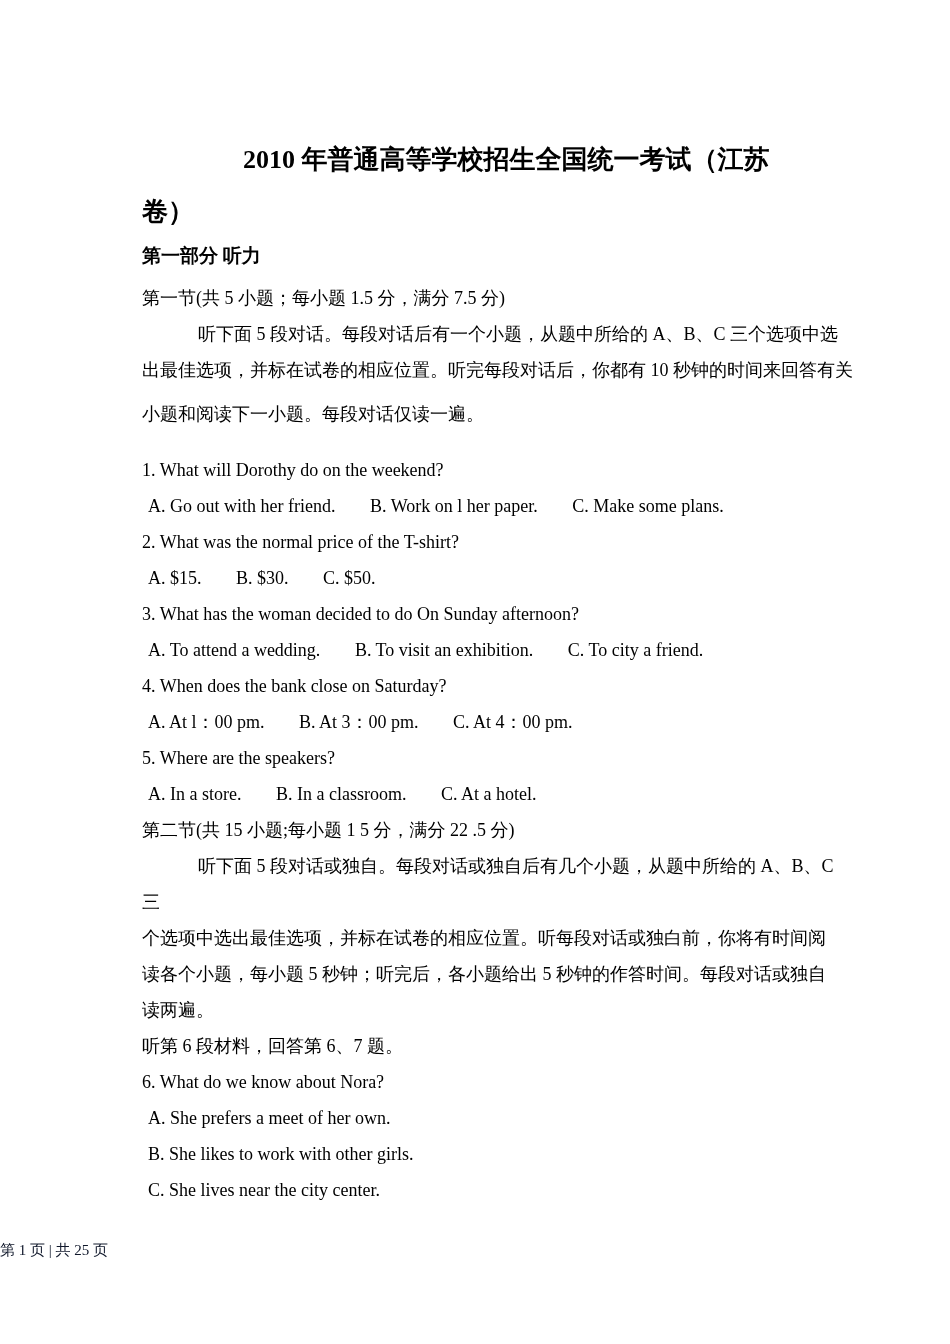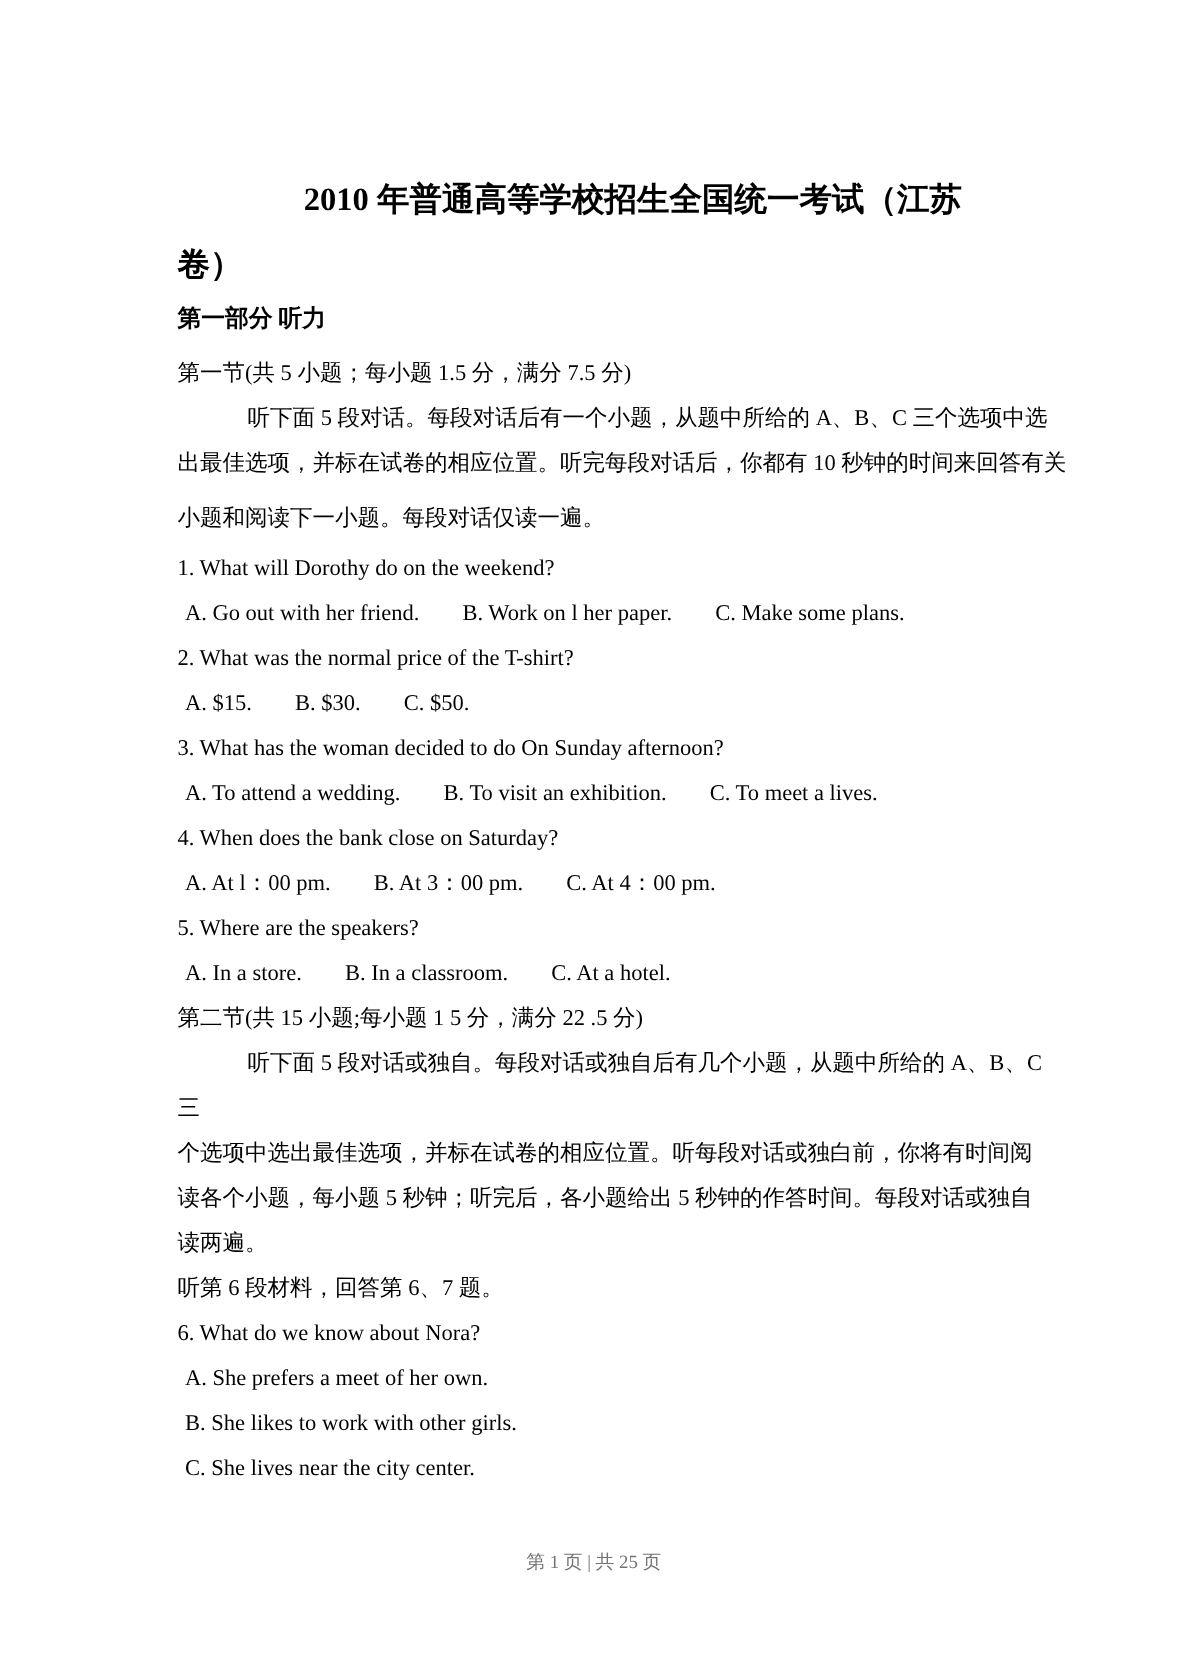--- a/index.html
+++ b/index.html
@@ -43,43 +43,42 @@
   .sec-heading {
     margin-top: 6px;
   }
   .indent {
     padding-left: 56px;
   }
   .gap-before {
     margin-top: 8px;
   }
   .q-first {
-    margin-top: 4px;
+    margin-top: 20px;
   }
   .opt-row {
     padding-left: 6px;
   }
   .opt-row .opt {
     display: inline-block;
     margin-right: 30px;
   }
   .opt-row .opt:last-child {
     margin-right: 0;
   }
   .opt-line {
     padding-left: 6px;
   }
   .footer {
     position: absolute;
     top: 1238px;
     left: 0;
     width: 100%;
-    text-align: center;
     font-size: 15px;
-    color: #737373;
+    color: #0f172a;
     line-height: 24px;
   }
 </style>
 </head>
 <body>
 
 <div class="page">
   <div class="content">
 
     <div class="title-line first">2010 年普通高等学校招生全国统一考试（江苏</div>
@@ -104,21 +103,21 @@
     <div class="line opt-row">
       <span class="opt">A. $15.</span>
       <span class="opt">B. $30.</span>
       <span class="opt">C. $50.</span>
     </div>
 
     <div class="line">3. What has the woman decided to do On Sunday afternoon?</div>
     <div class="line opt-row">
       <span class="opt">A. To attend a wedding.</span>
       <span class="opt">B. To visit an exhibition.</span>
-      <span class="opt">C. To meet a lives.</span>
+      <span class="opt">C. To city a friend.</span>
     </div>
 
     <div class="line">4. When does the bank close on Saturday?</div>
     <div class="line opt-row">
       <span class="opt">A. At l：00 pm.</span>
       <span class="opt">B. At 3：00 pm.</span>
       <span class="opt">C. At 4：00 pm.</span>
     </div>
 
     <div class="line">5. Where are the speakers?</div>

